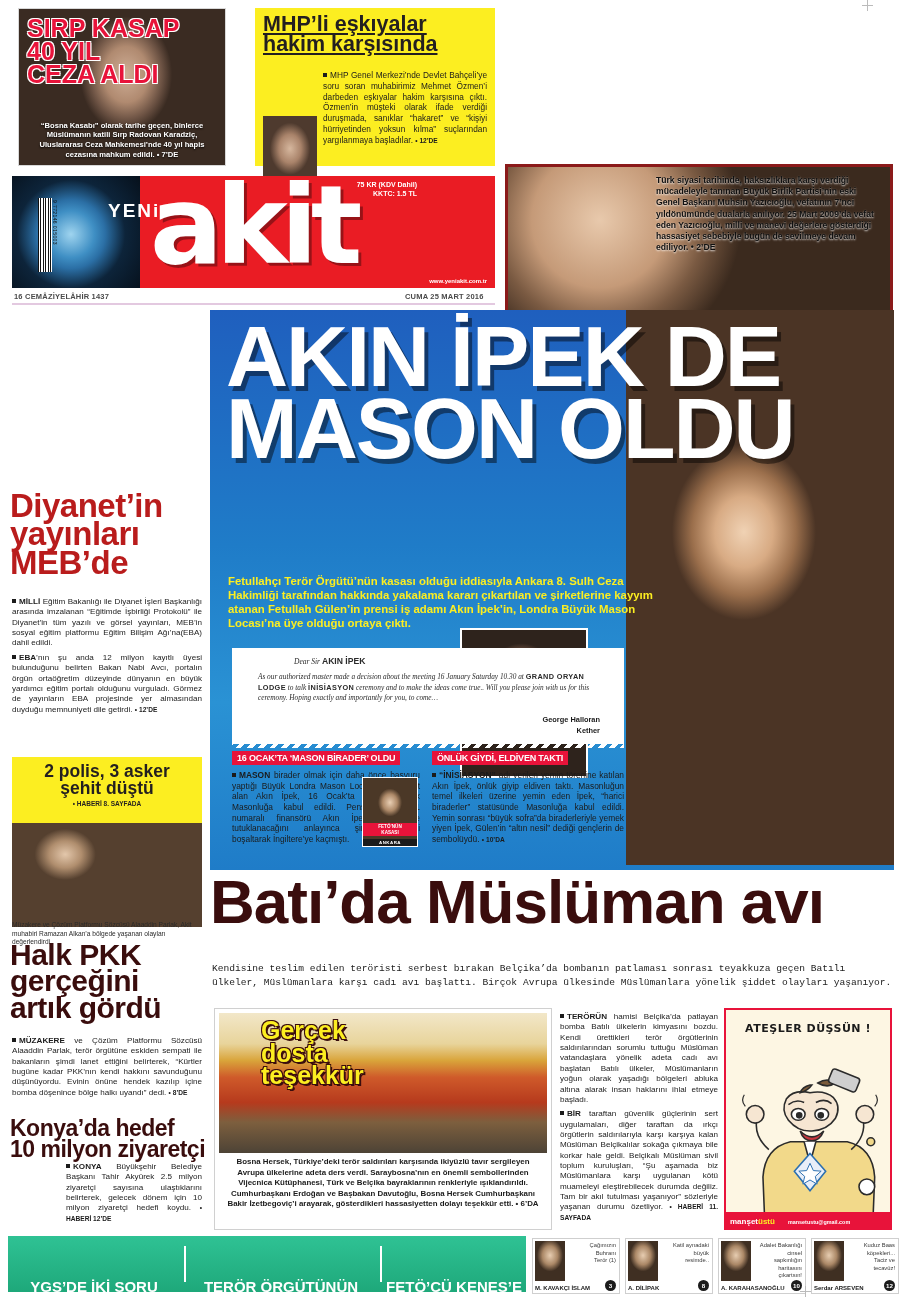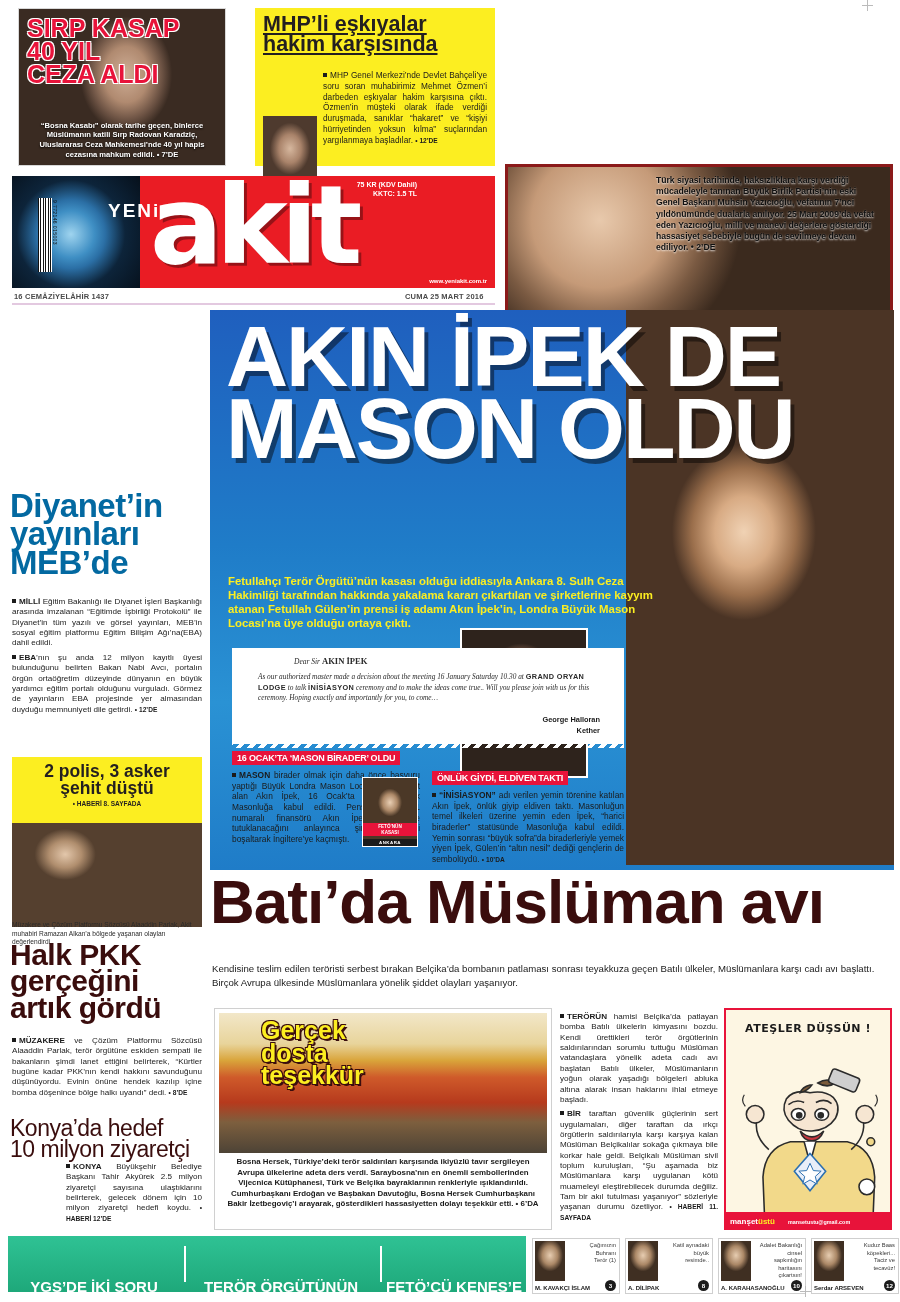--- a/index.html
+++ b/index.html
@@ -87,65 +87,65 @@
     writing-mode: vertical-rl; letter-spacing:0.4px;}
   #date-left { position:absolute; left:14px; top:292px; font-size:7.5px; font-weight:700; color:#4a4a4a; letter-spacing:0.2px;}
   #date-right { position:absolute; left:405px; top:292px; font-size:7.5px; font-weight:700; color:#4a4a4a; letter-spacing:0.2px;}
   #masthead-rule { position:absolute; left:12px; top:303px; width:483px; height:2px; background:#e3c9e0; }
 
   
   #muhsin-block { left:505px; top:172px; width:388px; height:120px; border:3px solid #8b1a1a; background:#fff; overflow:hidden;}
   #muhsin-block .hd { position:absolute; left:0; right:0; top:14px; text-align:center; color:#e8133a;
     font-size:30px; line-height:0.96; font-weight:900; }
   #diyanet-photo { left:12px; top:322px; width:190px; height:165px; }
-  #diyanet-hd { left:10px; top:492px; width:196px; color:#0369a1; font-size:33px; line-height:0.86; font-weight:900;}
+  #diyanet-hd { left:10px; top:492px; width:196px; color:#b91c1c; font-size:33px; line-height:0.86; font-weight:900;}
   #diyanet-body { left:12px; top:597px; width:190px; }
   #yellow-box-1 { left:12px; top:757px; width:190px; height:66px; background:#fcee21; }
   #yellow-box-1 .t { color:#231f20; font-size:17.5px; font-weight:900; line-height:0.95; text-align:center; padding-top:6px;}
   #yellow-box-1 .s { color:#231f20; font-size:6.5px; font-weight:700; text-align:center; padding-top:4px;}
   #twomen-cap { left:12px; top:921px; width:190px; font-size:6.6px; line-height:1.3; color:#2a2a2a;}
   #halk-hd { left:10px; top:942px; width:196px; color:#3a0d0d; font-size:30px; line-height:0.88; font-weight:900;}
   #halk-body { left:12px; top:1036px; width:190px; }
-  #konya-hd { left:10px; top:1118px; width:196px; color:#3a0d0d; font-size:23px; line-height:0.9; font-weight:400;}
+  #konya-hd { left:10px; top:1118px; width:196px; color:#3a0d0d; font-size:23px; line-height:0.9; font-weight:700;}
   #konya-body { left:66px; top:1162px; width:136px; }
 
   
   #main-story { left:210px; top:310px; width:684px; height:560px; background:#1a6fc4;
     background: linear-gradient(180deg,#1f5fbe 0%, #1f7cc8 42%, #2a92d4 70%, #1f7cc8 100%); }
   #main-hd { position:absolute; left:16px; top:10px; right:8px; color:#fff; font-weight:900;
     font-size:86px; line-height:0.84; letter-spacing:-2px; text-shadow: 4px 5px 0 rgba(0,0,0,.45); }
   #main-sub { position:absolute; left:18px; top:264px; width:448px; color:#fcee21;
     font-size:11.4px; font-weight:700; line-height:1.24; }
   #letter-box { position:absolute; left:22px; top:338px; width:392px; height:96px; background:#fff; }
   #letter-box .torn { position:absolute; left:0; right:0; bottom:-4px; height:8px;
      background: repeating-linear-gradient(135deg, #fff 0 4px, transparent 4px 8px); }
   .lt { font-family:"Liberation Serif", serif; color:#2a2a2a; }
   #lt-dear { position:absolute; left:62px; top:8px; font-size:7.5px; font-style:italic;}
-  #lt-dear b { font-style:normal; font-weight:700; font-size:8.6px; font-family:Liberation Serif, serif;}
+  #lt-dear b { font-style:normal; font-weight:700; font-size:8.6px; font-family:Liberation Sans, sans-serif;}
   #lt-para { position:absolute; left:26px; right:12px; top:24px; font-size:7.3px; font-style:italic; line-height:1.45;}
   #lt-para b { font-style:normal; font-weight:700; font-family:"Liberation Sans", sans-serif; letter-spacing:0.4px;}
   #lt-sign { position:absolute; right:24px; bottom:8px; text-align:right; font-size:7.4px; font-weight:700;
     font-family:"Liberation Sans", sans-serif; line-height:1.4; color:#1b1b1b;}
 
   .kicker { background:#e8133a; color:#fff; font-size:9px; font-weight:900; padding:2px 5px; letter-spacing:-0.2px;}
   #col-a { position:absolute; left:22px; top:437px; width:188px;}
-  #col-b { position:absolute; left:222px; top:437px; width:192px;margin-top:20px;}
+  #col-b { position:absolute; left:222px; top:437px; width:192px;}
   .col-txt { color:#1b1b1b; font-size:8.4px; line-height:1.27; text-align:justify; margin-top:5px; }
   #ankara-thumb { position:absolute; left:152px; top:467px; width:56px; height:70px; border:1px solid #fff;}
   #ankara-tag { position:absolute; left:0; right:0; bottom:10px; background:#e8133a; color:#fff; font-size:4.6px;
      font-weight:700; text-align:center; line-height:1.15; padding:1px 0;}
   #ankara-tag2 { position:absolute; left:0; right:0; bottom:0; background:#1b1b1b; color:#fff; font-size:4.4px;
      font-weight:700; text-align:center; padding:1px 0; letter-spacing:0.5px;}
 
   #ipek-photo { position:absolute; right:0; top:0; width:268px; height:555px;}
   #gulen-photo { position:absolute; left:250px; top:318px; width:128px; height:150px; border:2px solid #fff;}
 
   
   #bati-hd { left:210px; top:874px; width:690px; color:#3a0d0d; font-size:62px; font-weight:900; line-height:0.9; letter-spacing:-1px;}
-  #bati-sub { left:212px; top:962px; width:684px; font-size:9.6px; line-height:1.42; color:#1b1b1b;}
+  #bati-sub { left:212px; top:962px; width:684px; font-size:9.6px; line-height:1.42; color:#1b1b1b;font-family:Liberation Mono, monospace;}
 
   
   #bosna-box { left:214px; top:1008px; width:338px; height:222px; background:#fff; border:1px solid #d0d0d0;}
   #bosna-photo { position:absolute; left:4px; top:4px; right:4px; height:140px;}
   #bosna-hd { position:absolute; left:10px; top:10px; color:#fcee21; font-size:25px; font-weight:900; line-height:0.9;
       text-shadow: 2px 2px 0 #3a0d0d, -1px -1px 0 #3a0d0d, 1px -1px 0 #3a0d0d, -1px 1px 0 #3a0d0d; margin-left: 36px;}
   #bosna-cap { position:absolute; left:8px; right:8px; top:148px; font-size:7.9px; font-weight:700;
       line-height:1.34; text-align:center; color:#1b1b1b;}
 
   #teror-col { left:560px; top:1012px; width:158px; }

